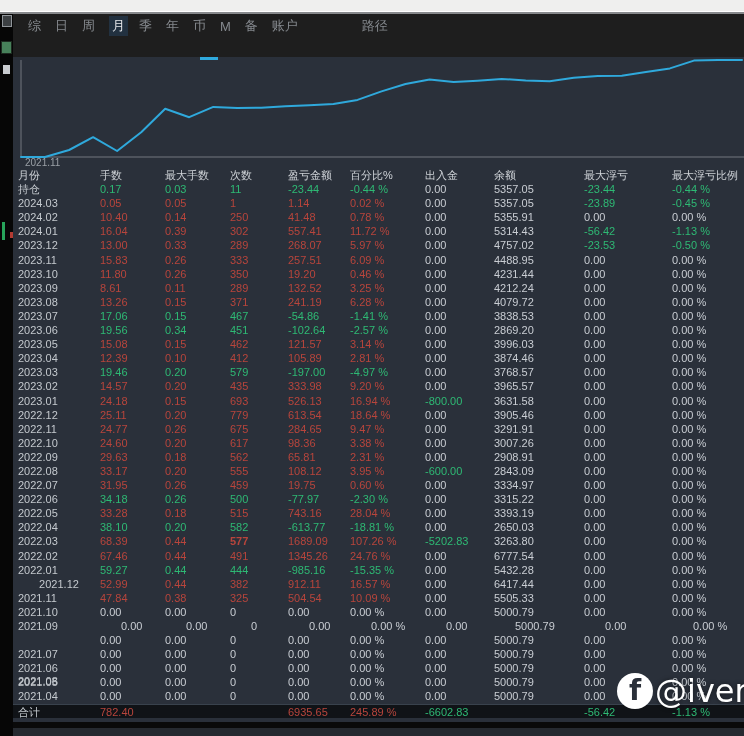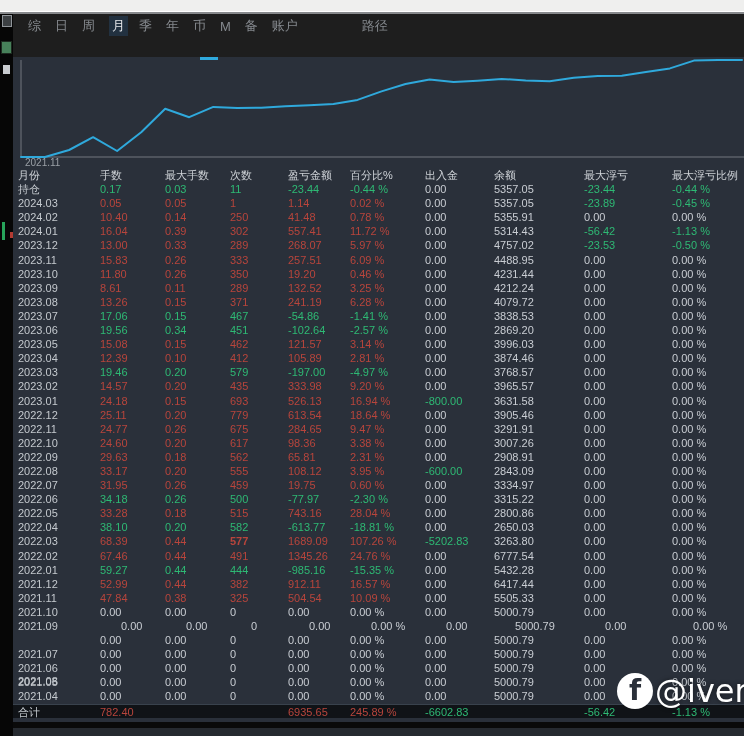--- a/index.html
+++ b/index.html
@@ -399,21 +399,21 @@
             <div class="cell w" style="width: 95px;">0.00 %</div>
           </div>
           <div class="row">
             <div class="cell mw" style="width: 87px; padding-left: 5px;">2022.05</div>
             <div class="cell r" style="width: 65px;">33.28</div>
             <div class="cell r" style="width: 65px;">0.18</div>
             <div class="cell r" style="width: 58px;">515</div>
             <div class="cell r" style="width: 62px;">743.16</div>
             <div class="cell r" style="width: 75px;">28.04 %</div>
             <div class="cell w" style="width: 69px;">0.00</div>
-            <div class="cell w" style="width: 90px;">2800.86</div>
+            <div class="cell w" style="width: 90px;">3393.19</div>
             <div class="cell w" style="width: 88px;">0.00</div>
             <div class="cell w" style="width: 95px;">0.00 %</div>
           </div>
           <div class="row">
             <div class="cell mw" style="width: 87px; padding-left: 5px;">2022.04</div>
             <div class="cell g" style="width: 65px;">38.10</div>
             <div class="cell g" style="width: 65px;">0.20</div>
             <div class="cell g" style="width: 58px;">582</div>
             <div class="cell g" style="width: 62px;">-613.77</div>
             <div class="cell g" style="width: 75px;">-18.81 %</div>
@@ -452,21 +452,21 @@
             <div class="cell g" style="width: 65px;">0.44</div>
             <div class="cell g" style="width: 58px;">444</div>
             <div class="cell g" style="width: 62px;">-985.16</div>
             <div class="cell g" style="width: 75px;">-15.35 %</div>
             <div class="cell w" style="width: 69px;">0.00</div>
             <div class="cell w" style="width: 90px;">5432.28</div>
             <div class="cell w" style="width: 88px;">0.00</div>
             <div class="cell w" style="width: 95px;">0.00 %</div>
           </div>
           <div class="row">
-            <div class="cell mw" style="width: 87px; padding-left: 5px;">2021.12</div>
+            <div class="cell mw" style="width: 87px; padding-left: 5px; text-align: center;">2021.12</div>
             <div class="cell r" style="width: 65px;">52.99</div>
             <div class="cell r" style="width: 65px;">0.44</div>
             <div class="cell r" style="width: 58px;">382</div>
             <div class="cell r" style="width: 62px;">912.11</div>
             <div class="cell r" style="width: 75px;">16.57 %</div>
             <div class="cell w" style="width: 69px;">0.00</div>
             <div class="cell w" style="width: 90px;">6417.44</div>
             <div class="cell w" style="width: 88px;">0.00</div>
             <div class="cell w" style="width: 95px;">0.00 %</div>
           </div>

